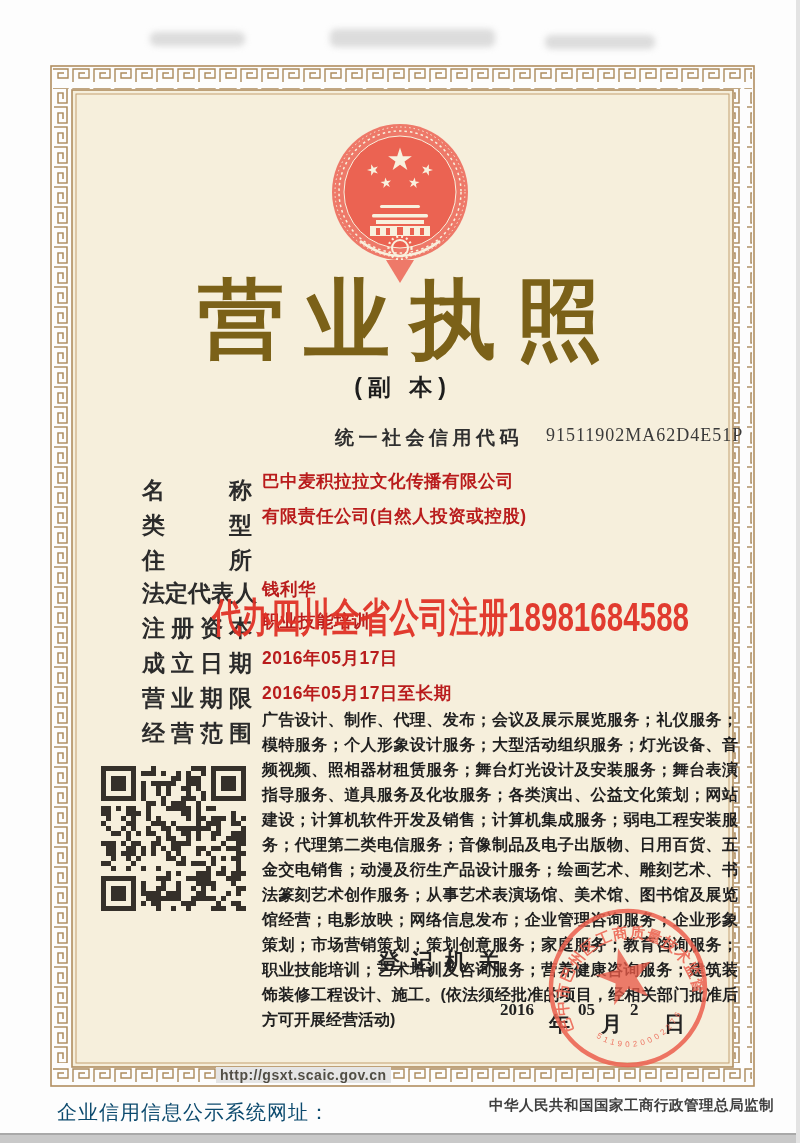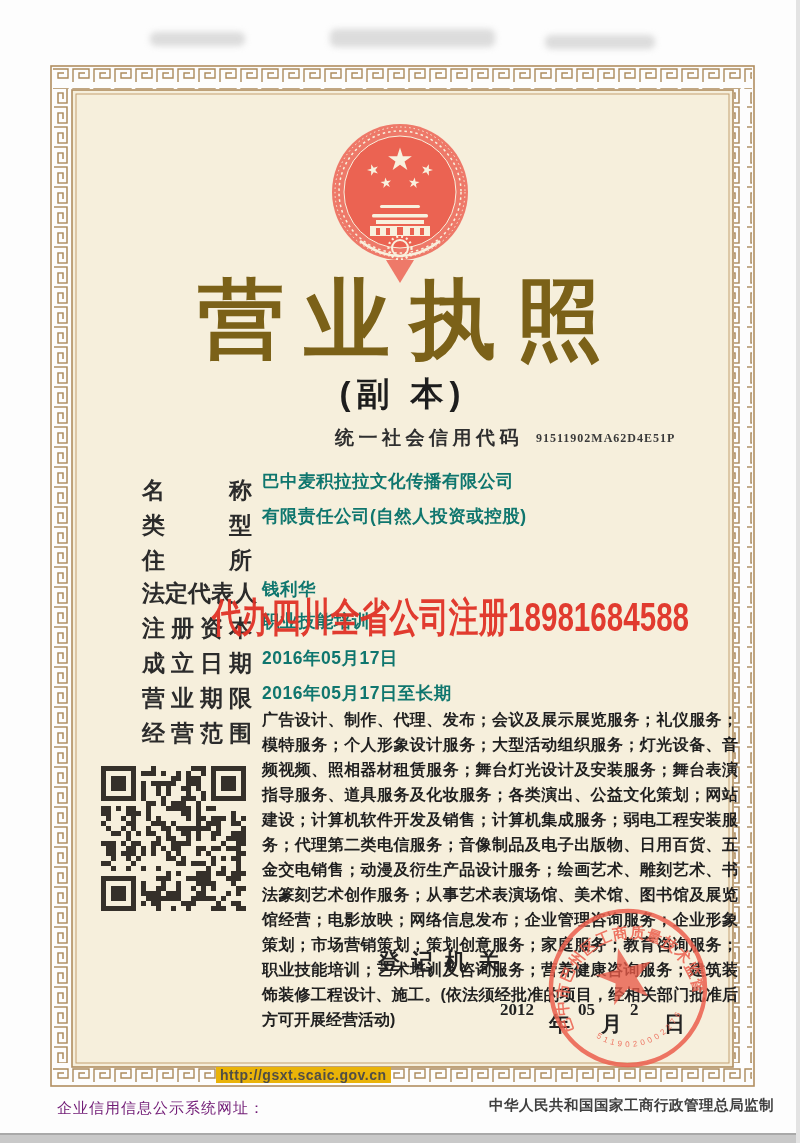--- a/index.html
+++ b/index.html
@@ -3,40 +3,40 @@
 <meta charset="utf-8">
 <style>
   html,body{margin:0;padding:0;}
   .page{position:relative;width:800px;height:1143px;background:#fdfdfd;overflow:hidden;
         font-family:"Liberation Sans",sans-serif;padding-left:24px;}
   .abs{position:absolute;}
   .paper{left:72px;top:90px;width:661px;height:977px;background:#f6efdc;}
   .smudge{background:rgba(165,165,165,.38);filter:blur(3px);border-radius:6px;}
   .title{left:0;top:276px;width:800px;text-align:center;font-size:86px;line-height:1;
          font-weight:900;color:#7b6118;letter-spacing:20px;text-indent:20px;}
-  .subtitle{left:0;top:372px;width:800px;text-align:center;font-size:33px;font-weight:700;
+  .subtitle{left:0;top:372px;width:800px;text-align:center;font-size:23px;font-weight:700;
             color:#1d1d1d;letter-spacing:6px;text-indent:6px;}
-  .creditline{left:335px;top:425px;display:flex;align-items:center;gap:13px;}
+  .creditline{left:335px;top:425px;display:flex;align-items:flex-start;gap:23px;}
   .creditlabel{font-size:19px;font-weight:700;letter-spacing:4.5px;color:#2f2f2f;white-space:nowrap;}
-  .creditcode{font-family:"Liberation Serif",serif;font-size:12px;letter-spacing:1px;color:#3a3a3a;white-space:nowrap;font-weight:bold;}
+  .creditcode{font-family:"Liberation Serif",serif;font-size:18px;letter-spacing:1px;color:#3a3a3a;white-space:nowrap;}
   .flabel{left:142px;width:110px;display:flex;justify-content:space-between;
           font-size:23px;font-weight:700;color:#2b2b2b;line-height:1.05;}
-  .fvalue{left:262px;font-size:17.5px;font-weight:700;color:#0f766e;letter-spacing:.5px;white-space:nowrap;}
+  .fvalue{left:262px;font-size:17.5px;font-weight:700;color:#b91c1c;letter-spacing:.5px;white-space:nowrap;}
   .scope{left:262px;top:707px;width:476px;font-size:16px;line-height:25px;
          font-weight:700;color:#1f1f1f;text-align:justify;}
   .reglabel{left:378px;top:947px;width:122px;display:flex;justify-content:space-between;
             font-size:22px;font-weight:700;color:#222;}
   .dnum{font-family:"Liberation Serif",serif;font-size:17px;font-weight:700;color:#222;}
   .dunit{font-size:21px;font-weight:700;color:#222;}
   .watermark{left:212px;top:590px;font-size:40px;font-weight:700;color:#e03226;
              transform:scaleX(.74);transform-origin:left top;white-space:nowrap;opacity:.95;}
   .notice{left:22px;top:1004px;font-size:15.5px;line-height:24px;font-weight:600;color:#3c3c3c;}
   .urltag{left:216px;top:1067px;font-size:14px;font-weight:700;letter-spacing:.5px;
-          color:#514e45;background:#eab308;padding:0 4px;}
-  .footleft{left:57px;top:1099px;font-size:15px;color:#701a75;letter-spacing:1px;}
+          color:#514e45;background:#e5e5e5;padding:0 4px;}
+  .footleft{left:57px;top:1099px;font-size:20px;color:#0c4a6e;letter-spacing:1px;}
   .footright{left:489px;top:1096px;font-size:14.5px;color:#404040;letter-spacing:.5px;font-weight:600;}
   .botstrip{left:0;top:1133px;width:800px;height:10px;background:#c9c9c9;border-top:2px solid #a9a9a9;}
   .rightstrip{left:796px;top:0;width:4px;height:1143px;background:#e3e3e3;}
 </style>
 </head>
 <body>
 
 <div class="page">
 
   <div class="abs smudge" style="left:150px;top:32px;width:95px;height:14px"></div>
@@ -464,21 +464,21 @@
       <rect x="5" y="115" width="25" height="25" fill="#f6efdc"></rect>
       <rect x="10" y="120" width="15" height="15" fill="#35302a"></rect>
     </svg>
 
   <div class="abs reglabel">
       <span>登</span>
       <span>记</span>
       <span>机</span>
       <span>关</span>
     </div>
-  <span class="abs dnum" style="left:500px;top:1000px">2012</span>
+  <span class="abs dnum" style="left:500px;top:1000px">2016</span>
   <span class="abs dunit" style="left:549px;top:1010px">年</span>
   <span class="abs dnum" style="left:578px;top:1000px">05</span>
   <span class="abs dunit" style="left:601px;top:1010px">月</span>
   <span class="abs dnum" style="left:630px;top:1000px">2</span>
   <span class="abs dunit" style="left:664px;top:1010px">日</span>
 
   <svg class="abs" style="left:543px;top:898px" width="175" height="185" viewBox="0 0 175 185">
     <g transform="rotate(-14 85 90)" opacity="0.86">
       <circle cx="85" cy="90" r="77" fill="none" stroke="#ec614f" stroke-width="4.5"></circle>
       <path id="sealArc" d="M 23 120 A 64 64 0 1 1 147 120" fill="none"></path>

